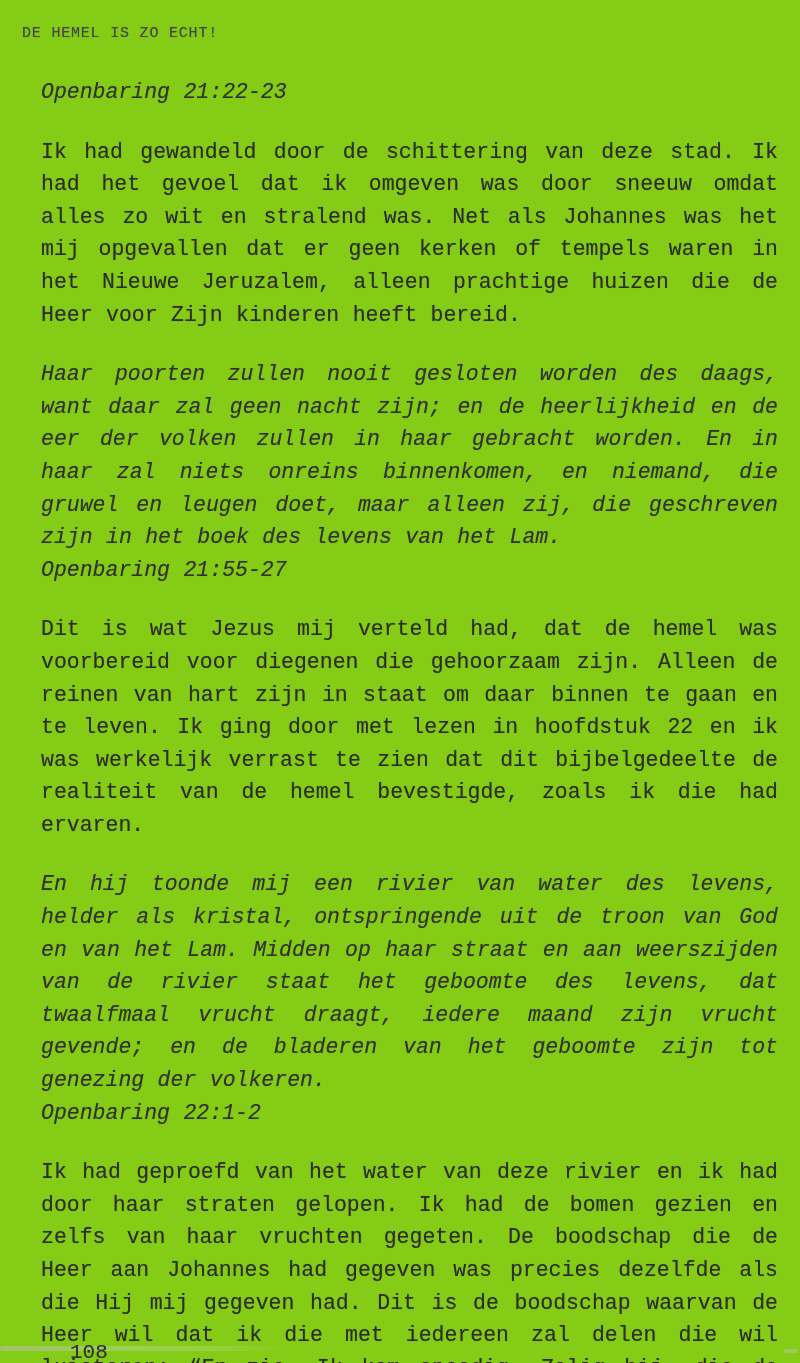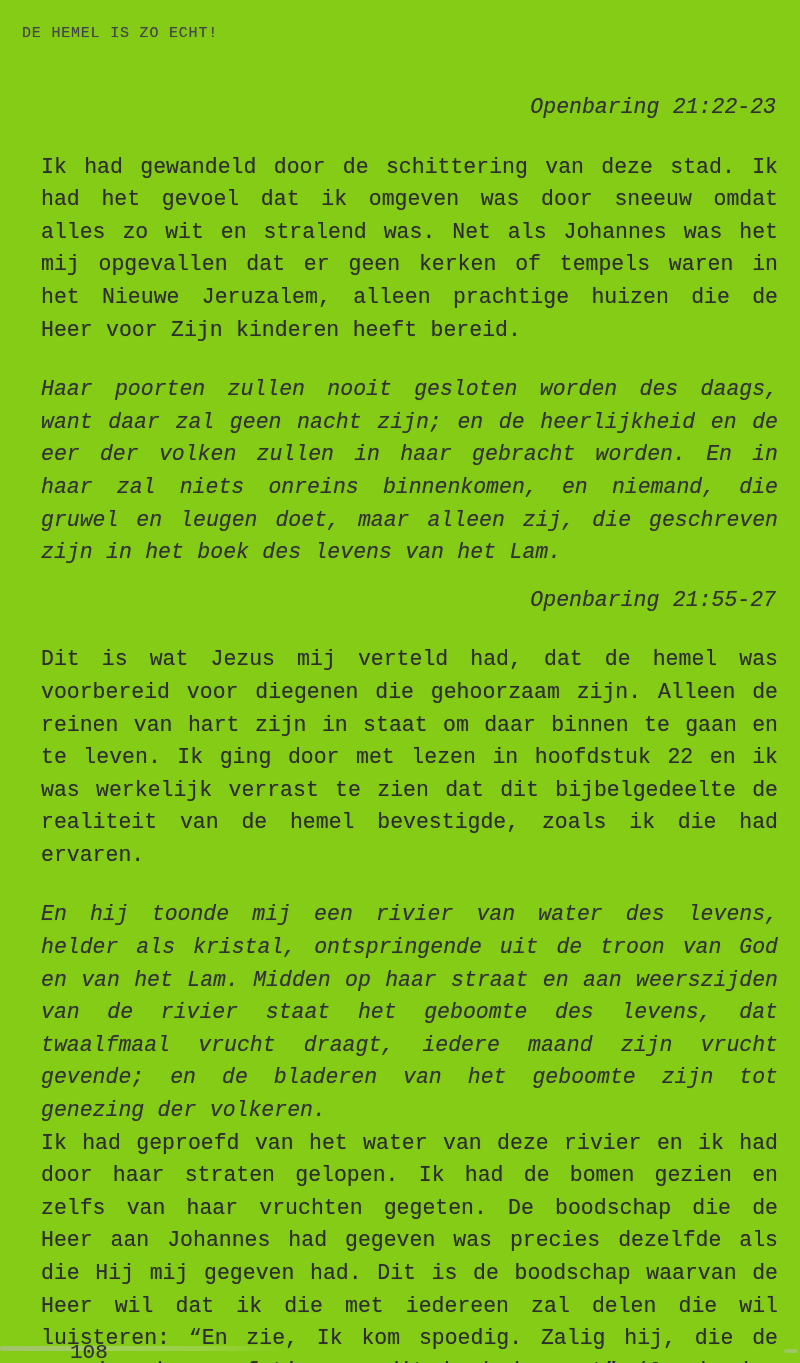--- a/index.html
+++ b/index.html
@@ -40,22 +40,21 @@
   }
   .quote {
     font-style: italic;
     text-align: justify;
     text-align-last: left;
     margin: 0;
     color: #323236;
   }
   .attribution {
     font-style: italic;
-    text-align: right;
-    margin: 15px 2px 27px 0;
+    margin: 0 2px 27px 0;
     color: #323236;
   }
   .para {
     text-align: justify;
     text-align-last: left;
     margin: 0 0 27px 0;
   }
   .page-number {
     position: absolute;
     left: 70px;
@@ -99,20 +98,21 @@
     <p class="attribution">Openbaring 21:22-23</p>
 
     <p class="para">Ik had gewandeld door de schittering van deze stad. Ik had het gevoel dat ik omgeven was door sneeuw omdat alles zo wit en stralend was. Net als Johannes was het mij opgevallen dat er geen kerken of tempels waren in het Nieuwe Jeruzalem, alleen prachtige huizen die de Heer voor Zijn kinderen heeft bereid.</p>
 
     <p class="quote">Haar poorten zullen nooit gesloten worden des daags, want daar zal geen nacht zijn; en de heerlijkheid en de eer der volken zullen in haar gebracht worden. En in haar zal niets onreins binnenkomen, en niemand, die gruwel en leugen doet, maar alleen zij, die geschreven zijn in het boek des levens van het Lam.</p>
     <p class="attribution">Openbaring 21:55-27</p>
 
     <p class="para">Dit is wat Jezus mij verteld had, dat de hemel was voorbereid voor diegenen die gehoorzaam zijn. Alleen de reinen van hart zijn in staat om daar binnen te gaan en te leven. Ik ging door met lezen in hoofdstuk 22 en ik was werkelijk verrast te zien dat dit bijbelgedeelte de realiteit van de hemel bevestigde, zoals ik die had ervaren.</p>
 
     <p class="quote">En hij toonde mij een rivier van water des levens, helder als kristal, ontspringende uit de troon van God en van het Lam. Midden op haar straat en aan weerszijden van de rivier staat het geboomte des levens, dat twaalfmaal vrucht draagt, iedere maand zijn vrucht gevende; en de bladeren van het geboomte zijn tot genezing der volkeren.</p>
+    <p class="attribution">Openbaring 22:1-2</p>
 
     <p class="para">Ik had geproefd van het water van deze rivier en ik had door haar straten gelopen. Ik had de bomen gezien en zelfs van haar vruchten gegeten. De boodschap die de Heer aan Johannes had gegeven was precies dezelfde als die Hij mij gegeven had. Dit is de boodschap waarvan de Heer wil dat ik die met iedereen zal delen die wil luisteren: “En zie, Ik kom spoedig. Zalig hij, die de woorden der profetie van dit boek bewaart” (Openbaring 22:7). De Heer is waarachtig en Hij wil dat iedereen weet: “Zie, Ik kom spoedig en mijn loon is bij Mij om een ieder te vergelden, naardat zijn werk is. Ik ben de Alfa en de Omega, de eerste en de laatste, het begin en het einde” (Openbaring 22:12-13).</p>
 
   </div>
 
   <div class="scan-streak"></div>
   <div class="scan-speck"></div>
 
   <div class="page-number soft">108</div>
 

